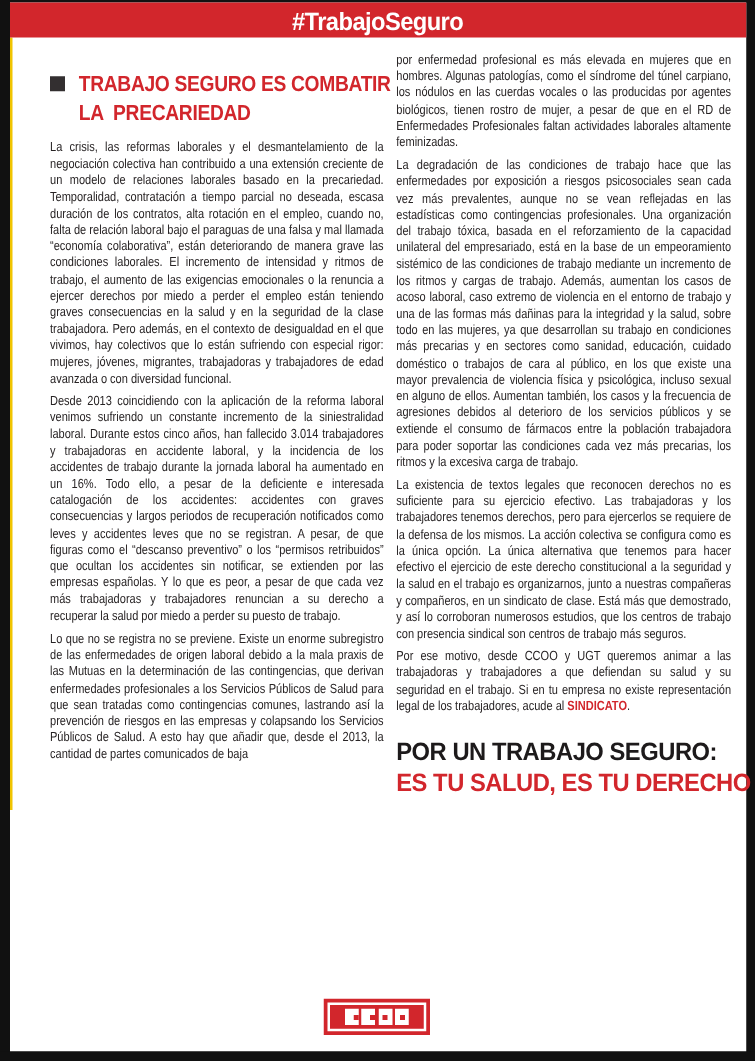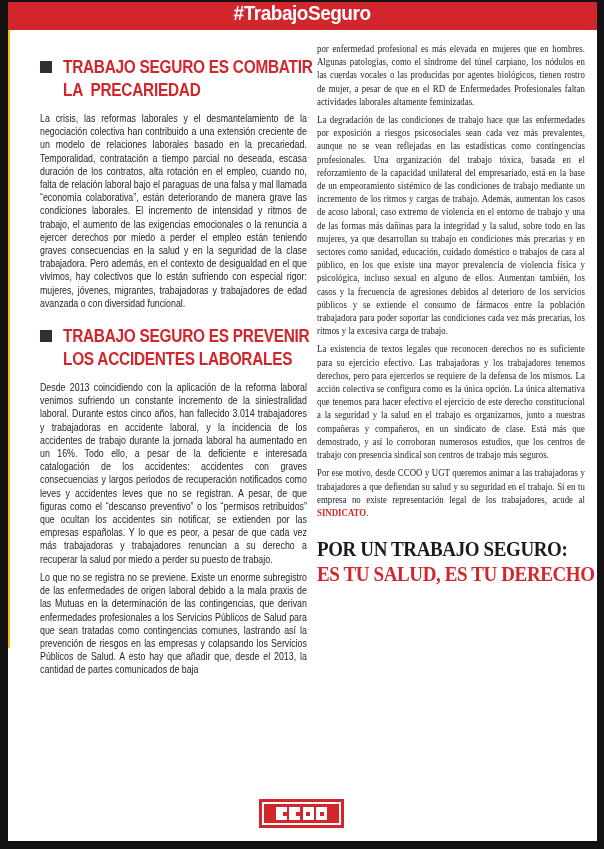--- a/index.html
+++ b/index.html
@@ -21,37 +21,37 @@
   .frame-left{position:absolute;left:0;top:0;width:8px;height:849px;background:var(--frame);}
   .frame-right{position:absolute;right:0;top:0;width:7px;height:849px;background:var(--frame);}
   .frame-bottom{position:absolute;left:0;bottom:0;width:604px;height:8px;background:var(--frame);}
   .frame-top{position:absolute;left:0;top:0;width:604px;height:2px;background:var(--frame);}
   .accent-yellow{position:absolute;left:8px;top:30px;width:2px;height:618px;background:var(--yellow);}
 
   
   .header-bar{
     position:absolute;left:8px;top:2px;width:589px;height:28px;
     background:var(--red);
-    display:flex;align-items:flex-start;justify-content:center;
+    display:flex;align-items:flex-end;justify-content:center;
   }
   .hashtag{
     color:#ffffff;font-weight:bold;font-size:20px;letter-spacing:-0.5px;
     transform:scaleX(0.95);
   }
 
   
   .content{
     position:absolute;left:8px;top:30px;width:589px;
     box-sizing:border-box;
     padding:12px 12px 0 32px;
     display:flex;gap:10px;
   }
   .col{flex:none;}
   .col-left{width:267px;}
-  .col-right{width:268px;font-family:Liberation Serif, serif;}
+  .col-right{width:268px;}
 
   .section-heading{display:flex;align-items:flex-start;margin:15px 0 10px 0;}
   .section-heading.first{margin-top:14px;}
   .heading-bullet{flex:none;width:12px;height:12px;background:#332f30;margin-top:5px;}
   .heading-text{
     flex:none;width:max-content;margin:0 0 0 11px;
     color:var(--red);font-weight:bold;font-size:17.5px;line-height:23px;
     letter-spacing:-0.3px;white-space:pre-wrap;
     transform:scaleX(0.88);transform-origin:0 0;
   }
@@ -116,25 +116,20 @@
       <div class="section">
         <div class="section-heading first">
           <span class="heading-bullet"></span>
           <h2 class="heading-text">TRABAJO SEGURO ES COMBATIR
 LA  PRECARIEDAD</h2>
         </div>
         <p class="para">La crisis, las reformas laborales y el desmantelamiento de la negociación colectiva han contribuido a una extensión creciente de un modelo de relaciones laborales basado en la precariedad. Temporalidad, contratación a tiempo parcial no deseada, escasa duración de los contratos, alta rotación en el empleo, cuando no, falta de relación laboral bajo el paraguas de una falsa y mal llamada “economía colaborativa”, están deteriorando de manera grave las condiciones laborales. El incremento de intensidad y ritmos de trabajo, el aumento de las exigencias emocionales o la renuncia a ejercer derechos por miedo a perder el empleo están teniendo graves consecuencias en la salud y en la seguridad de la clase trabajadora. Pero además, en el contexto de desigualdad en el que vivimos, hay colectivos que lo están sufriendo con especial rigor: mujeres, jóvenes, migrantes, trabajadoras y trabajadores de edad avanzada o con diversidad funcional.</p>
       </div>
 
       <div class="section">
-        <div class="section-heading">
-          <span class="heading-bullet"></span>
-          <h2 class="heading-text">TRABAJO SEGURO ES PREVENIR
-LOS ACCIDENTES LABORALES</h2>
-        </div>
         <p class="para">Desde 2013 coincidiendo con la aplicación de la reforma laboral venimos sufriendo un constante incremento de la siniestralidad laboral.  Durante estos cinco años, han fallecido 3.014 trabajadores y trabajadoras en accidente laboral, y la incidencia de los accidentes de trabajo durante la jornada laboral ha aumentado en un 16%. Todo ello, a pesar de la deficiente e interesada catalogación de los accidentes: accidentes con graves consecuencias y largos periodos de recuperación notificados como leves y accidentes leves que no se registran. A pesar, de que figuras como el “descanso preventivo” o los “permisos retribuidos” que ocultan los accidentes sin notificar, se extienden por las empresas españolas. Y lo que es peor, a pesar de que cada vez más trabajadoras y trabajadores renuncian a su derecho a recuperar la salud por miedo a perder su puesto de trabajo.</p>
       </div>
 
       <div class="section">
         <p class="para">Lo que no se registra no se previene. Existe un enorme subregistro de las enfermedades de origen laboral debido a la mala praxis de las Mutuas en la determinación de las contingencias, que derivan enfermedades profesionales a los Servicios Públicos de Salud para que sean tratadas como contingencias comunes, lastrando así la prevención de riesgos en las empresas y colapsando los Servicios Públicos de Salud. A esto hay que añadir que, desde el 2013, la cantidad de partes comunicados de baja</p>
       </div>
 
     </div>
 
     <div class="col col-right">

